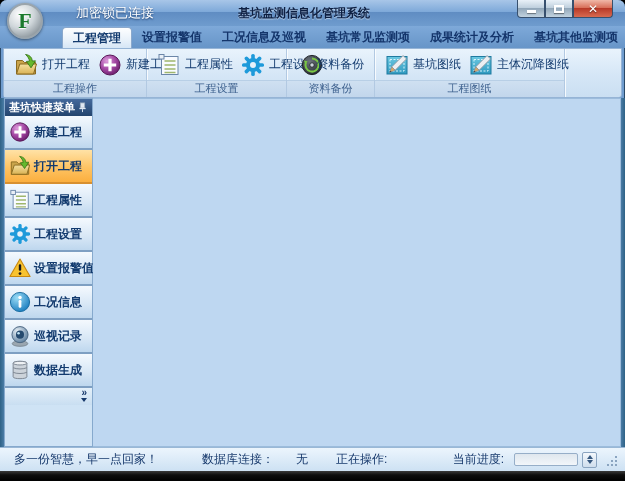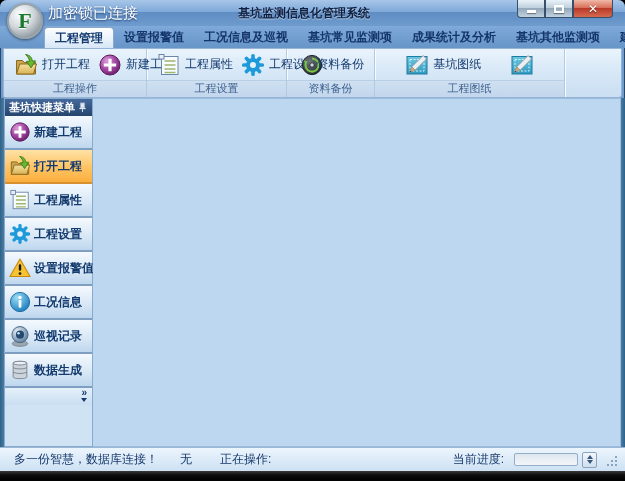--- a/index.html
+++ b/index.html
@@ -2,31 +2,31 @@
 <html><head>
 <meta charset="utf-8">
 <style>
   * { margin:0; padding:0; box-sizing:border-box; }
   html,body { background:#000; font-family:"Liberation Sans","DejaVu Sans",sans-serif; }
   .window{ position:relative; width:625px; height:481px; background:#6f9cce; border-radius:7px 7px 0 0; overflow:hidden; box-shadow:inset 0 0 0 1px #2a4a6a;}
   
   .titlebar{ position:relative; height:26px; background:linear-gradient(#a8c6e8,#7ea9d9 45%,#5f8cc2 46%,#6f9cce); display:flex; align-items:center;}
   .logo{ position:absolute; left:7px; top:3px; width:36px; height:36px; border-radius:50%; background:radial-gradient(circle at 35% 30%, #ffffff, #cfd6da 45%, #8d979e 80%, #5c666d); border:2px solid #9aa4ab; z-index:20; display:flex; align-items:center; justify-content:center; box-shadow:0 1px 3px rgba(0,0,0,.5);}
   .logo span{ font-family:"Liberation Serif","DejaVu Serif",serif; font-size:22px; font-weight:bold; color:#1c7a2e; text-shadow:0 1px 1px #fff;}
-  .lock-status{ margin-left:48px; font-size:15px; color:#fff; text-shadow:0 1px 2px #1a3a6a;}
+  .lock-status{ margin-left:76px; font-size:13px; color:#fff; text-shadow:0 1px 2px #1a3a6a;}
   .win-title{ position:absolute; left:0; right:17px; text-align:center; font-size:12px; font-weight:bold; color:#0d1f42; text-shadow:0 1px 1px rgba(255,255,255,.5); pointer-events:none;}
   .win-controls{ position:absolute; right:12px; top:0; display:flex; z-index:30;}
   .win-btn{ width:28px; height:18px; border:1px solid #37506e; border-top:none; background:linear-gradient(#e9f1f8,#bfd0de 45%,#93a8ba 50%,#c2d3e0); display:flex; align-items:center; justify-content:center; cursor:default;}
   .win-btn.first{ border-radius:0 0 0 4px;}
   .win-btn.close{ width:40px; background:linear-gradient(#f0b8a8,#d8705a 45%,#b83a28 50%,#d86a50); border-radius:0 0 4px 0;}
   .glyph-min{ width:9px; height:3px; background:#fff; box-shadow:0 1px 1px rgba(0,0,0,.4); margin-top:6px;}
   .glyph-max{ width:10px; height:8px; border:2px solid #fff; box-shadow:0 1px 1px rgba(0,0,0,.4);}
   .glyph-close{ color:#fff; font-size:12px; font-weight:bold; text-shadow:0 1px 1px rgba(0,0,0,.5); line-height:1;}
   
-  .tabrow{ height:22px; display:flex; align-items:flex-end; padding-left:44px; background:linear-gradient(#7ea9d9,#6795c8);}
+  .tabrow{ height:22px; display:flex; align-items:flex-end; padding-left:62px; background:linear-gradient(#7ea9d9,#6795c8);}
   .tab{ height:21px; padding:0 10px; display:flex; align-items:center; font-size:12px; font-weight:bold; color:#14356b; cursor:default; border-radius:4px 4px 0 0; white-space:nowrap;}
   .tab.active{ background:linear-gradient(#fdfeff,#e8f1fa 60%,#d6e6f6); border:1px solid #8aa8cc; border-bottom:none; color:#123a6e;}
   
   .ribbon{ height:50px; margin:0 3px; background:linear-gradient(#e9f3fc,#d5e6f6 55%,#cadff2); border:1px solid #96b4d6; border-radius:0 0 3px 3px; display:flex;}
   .rgroup{ display:flex; flex-direction:column; border-right:1px solid #b2c9e2; box-shadow:1px 0 0 rgba(255,255,255,.8);}
   .rgroup .btns{ flex:1; display:flex; align-items:center; justify-content:space-evenly; padding:0 6px;}
   .rgroup .glabel{ height:17px; text-align:center; font-size:11px; color:#3e618e; background:linear-gradient(#cfe0f1,#c2d6ec); border-top:1px solid #b8cfe6; line-height:14px;}
   .rbtn{ display:flex; align-items:center; gap:4px; padding:2px 4px; border-radius:3px; cursor:default;}
   .rbtn span{ font-size:12px; color:#123a6e; white-space:nowrap;}
   .ico24{ width:24px; height:24px; flex:none;}
@@ -258,20 +258,21 @@
         <div class="rbtn">
           <svg class="ico24">
               <use href="#i-blueprint"></use>
             </svg>
           <span>基坑图纸</span>
         </div>
         <div class="rbtn">
           <svg class="ico24">
               <use href="#i-blueprint"></use>
             </svg>
+          <span>主体沉降图纸</span>
         </div>
       </div>
       <div class="glabel">工程图纸</div>
     </div>
     <div class="rfill"></div>
   </div>
 
   <div class="body-area">
     <div class="sidebar">
       <div class="side-header">
@@ -331,21 +332,22 @@
       <div class="side-chevron">
         <span class="chv">»</span>
         <span class="arr"></span>
       </div>
       <div class="side-rest"></div>
     </div>
     <div class="main"></div>
   </div>
 
   <div class="statusbar">
-    <span class="sb-motto">多一份智慧，数据库连接！</span>
+    <span class="sb-motto">多一份智慧，早一点回家！</span>
+    <span class="sb-db-label">数据库连接：</span>
     <span class="sb-db-value">无</span>
     <span class="sb-op">正在操作:</span>
     <div class="sb-right">
       <span>当前进度:</span>
       <div class="progress">
           <div class="fill" style="width: 0%;"></div>
         </div>
       <div class="stepper">
         <i class="up"></i>
         <i class="dn"></i>

